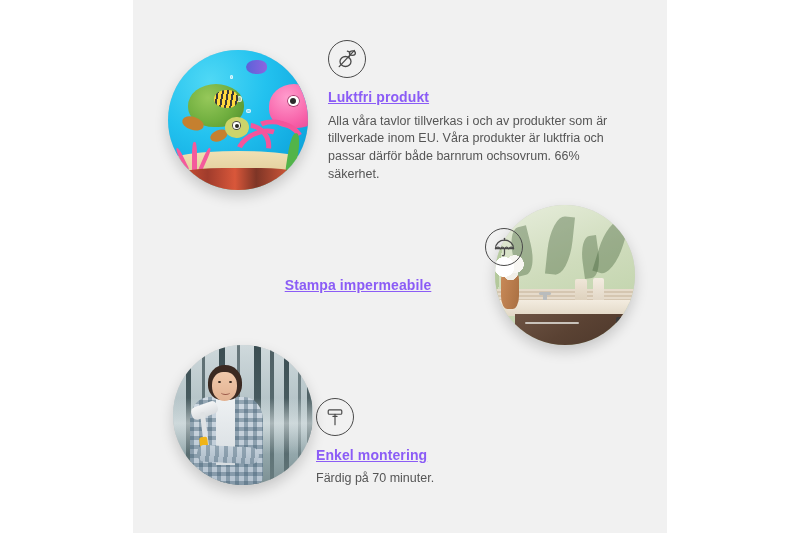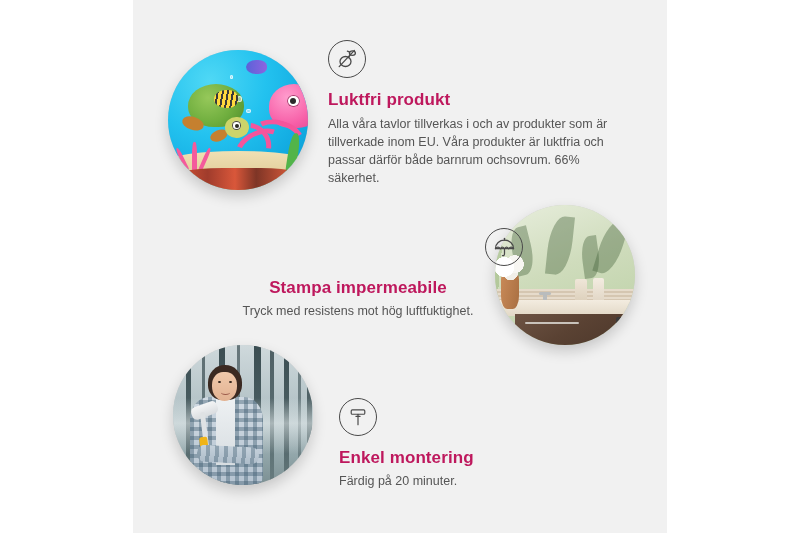--- a/index.html
+++ b/index.html
@@ -281,45 +281,46 @@
 
   
   .feature { position: absolute; }
   .feature .icon-circle {
     width: 36px; height: 36px;
     border: 1.5px solid #4a4a4a;
     border-radius: 50%;
     display: flex; align-items: center; justify-content: center;
   }
   .feature .title {
-    font-size: 17px;
+    font-size: 14px;
     font-weight: 600;
-    color: #be185d;
+    color: #8b5cf6;
     letter-spacing: .1px;
     line-height: 1.25;
+    text-decoration: underline;
   }
   .feature .desc {
     font-size: 12.5px;
     color: #555555;
     line-height: 1.42;
   }
 
   
   .f1 { left: 195px; top: 40px; width: 300px; text-align: left; }
   .f1 .icon-circle { margin-bottom: 11px; }
   .f1 .title { margin-bottom: 6px; }
   .f1 .desc { width: 288px; }
 
   
   .f2 { left: 60px; top: 228px; width: 330px; text-align: center; }
   .f2 .icon-circle { margin-left: auto; margin-bottom: 11px; }
   .f2 .title { margin-bottom: 5px; }
 
   
-  .f3 { left: 206px; top: 398px; width: 300px; text-align: left; }
+  .f3 { left: 183px; top: 398px; width: 300px; text-align: left; }
   .f3 .icon-circle { margin-bottom: 11px; }
   .f3 .title { margin-bottom: 5px; }
 
   .icon-svg { display: block; }
 </style>
 </head>
 <body>
 
 <div class="page">
   <div class="canvas">
@@ -393,21 +394,20 @@
           <path d="M2.6 13.2 C2.6 7.9 6.8 4.4 12 4.4 C17.2 4.4 21.4 7.9 21.4 13.2 Z"></path>
           <path d="M2.6 13.2 C4.2 11.2 6.1 11.2 7.7 13.2"></path>
           <path d="M7.7 13.2 C9.3 11.2 10.4 11.2 12 13.2"></path>
           <path d="M12 13.2 C13.6 11.2 14.7 11.2 16.3 13.2"></path>
           <path d="M16.3 13.2 C17.9 11.2 19.8 11.2 21.4 13.2"></path>
           <path d="M12 4.4 L12 2.4"></path>
           <path d="M12 13.2 L12 18.6 C12 20.1 10.9 20.9 9.9 20.4"></path>
         </svg>
       </div>
       <div class="title">Stampa impermeabile</div>
-      <div class="desc">Tryck med resistens mot hög luftfuktighet.</div>
     </div>
 
     <div class="circle-photo c3">
       <div class="shot">
         <div class="forest-bg"></div>
         <div class="trunk k1"></div>
         <div class="trunk k2"></div>
         <div class="trunk k3"></div>
         <div class="trunk k4"></div>
         <div class="trunk k5"></div>
@@ -433,17 +433,17 @@
     <div class="feature f3">
       <div class="icon-circle">
         <svg class="icon-svg" width="22" height="22" viewBox="0 0 24 24" fill="none" stroke="#4a4a4a" stroke-width="1.3" stroke-linecap="round" stroke-linejoin="round">
           <rect x="4.6" y="4.2" width="14.8" height="4.8" rx="1.2"></rect>
           <path d="M12 9 L12 11.4"></path>
           <path d="M9.8 11.4 L14.2 11.4"></path>
           <path d="M12 11.4 L12 20.4"></path>
         </svg>
       </div>
       <div class="title">Enkel montering</div>
-      <div class="desc">Färdig på 20 minuter.</div>
+      <div class="desc">Färdig på 70 minuter.</div>
     </div>
 
   </div>
 </div>
 
 </body></html>

